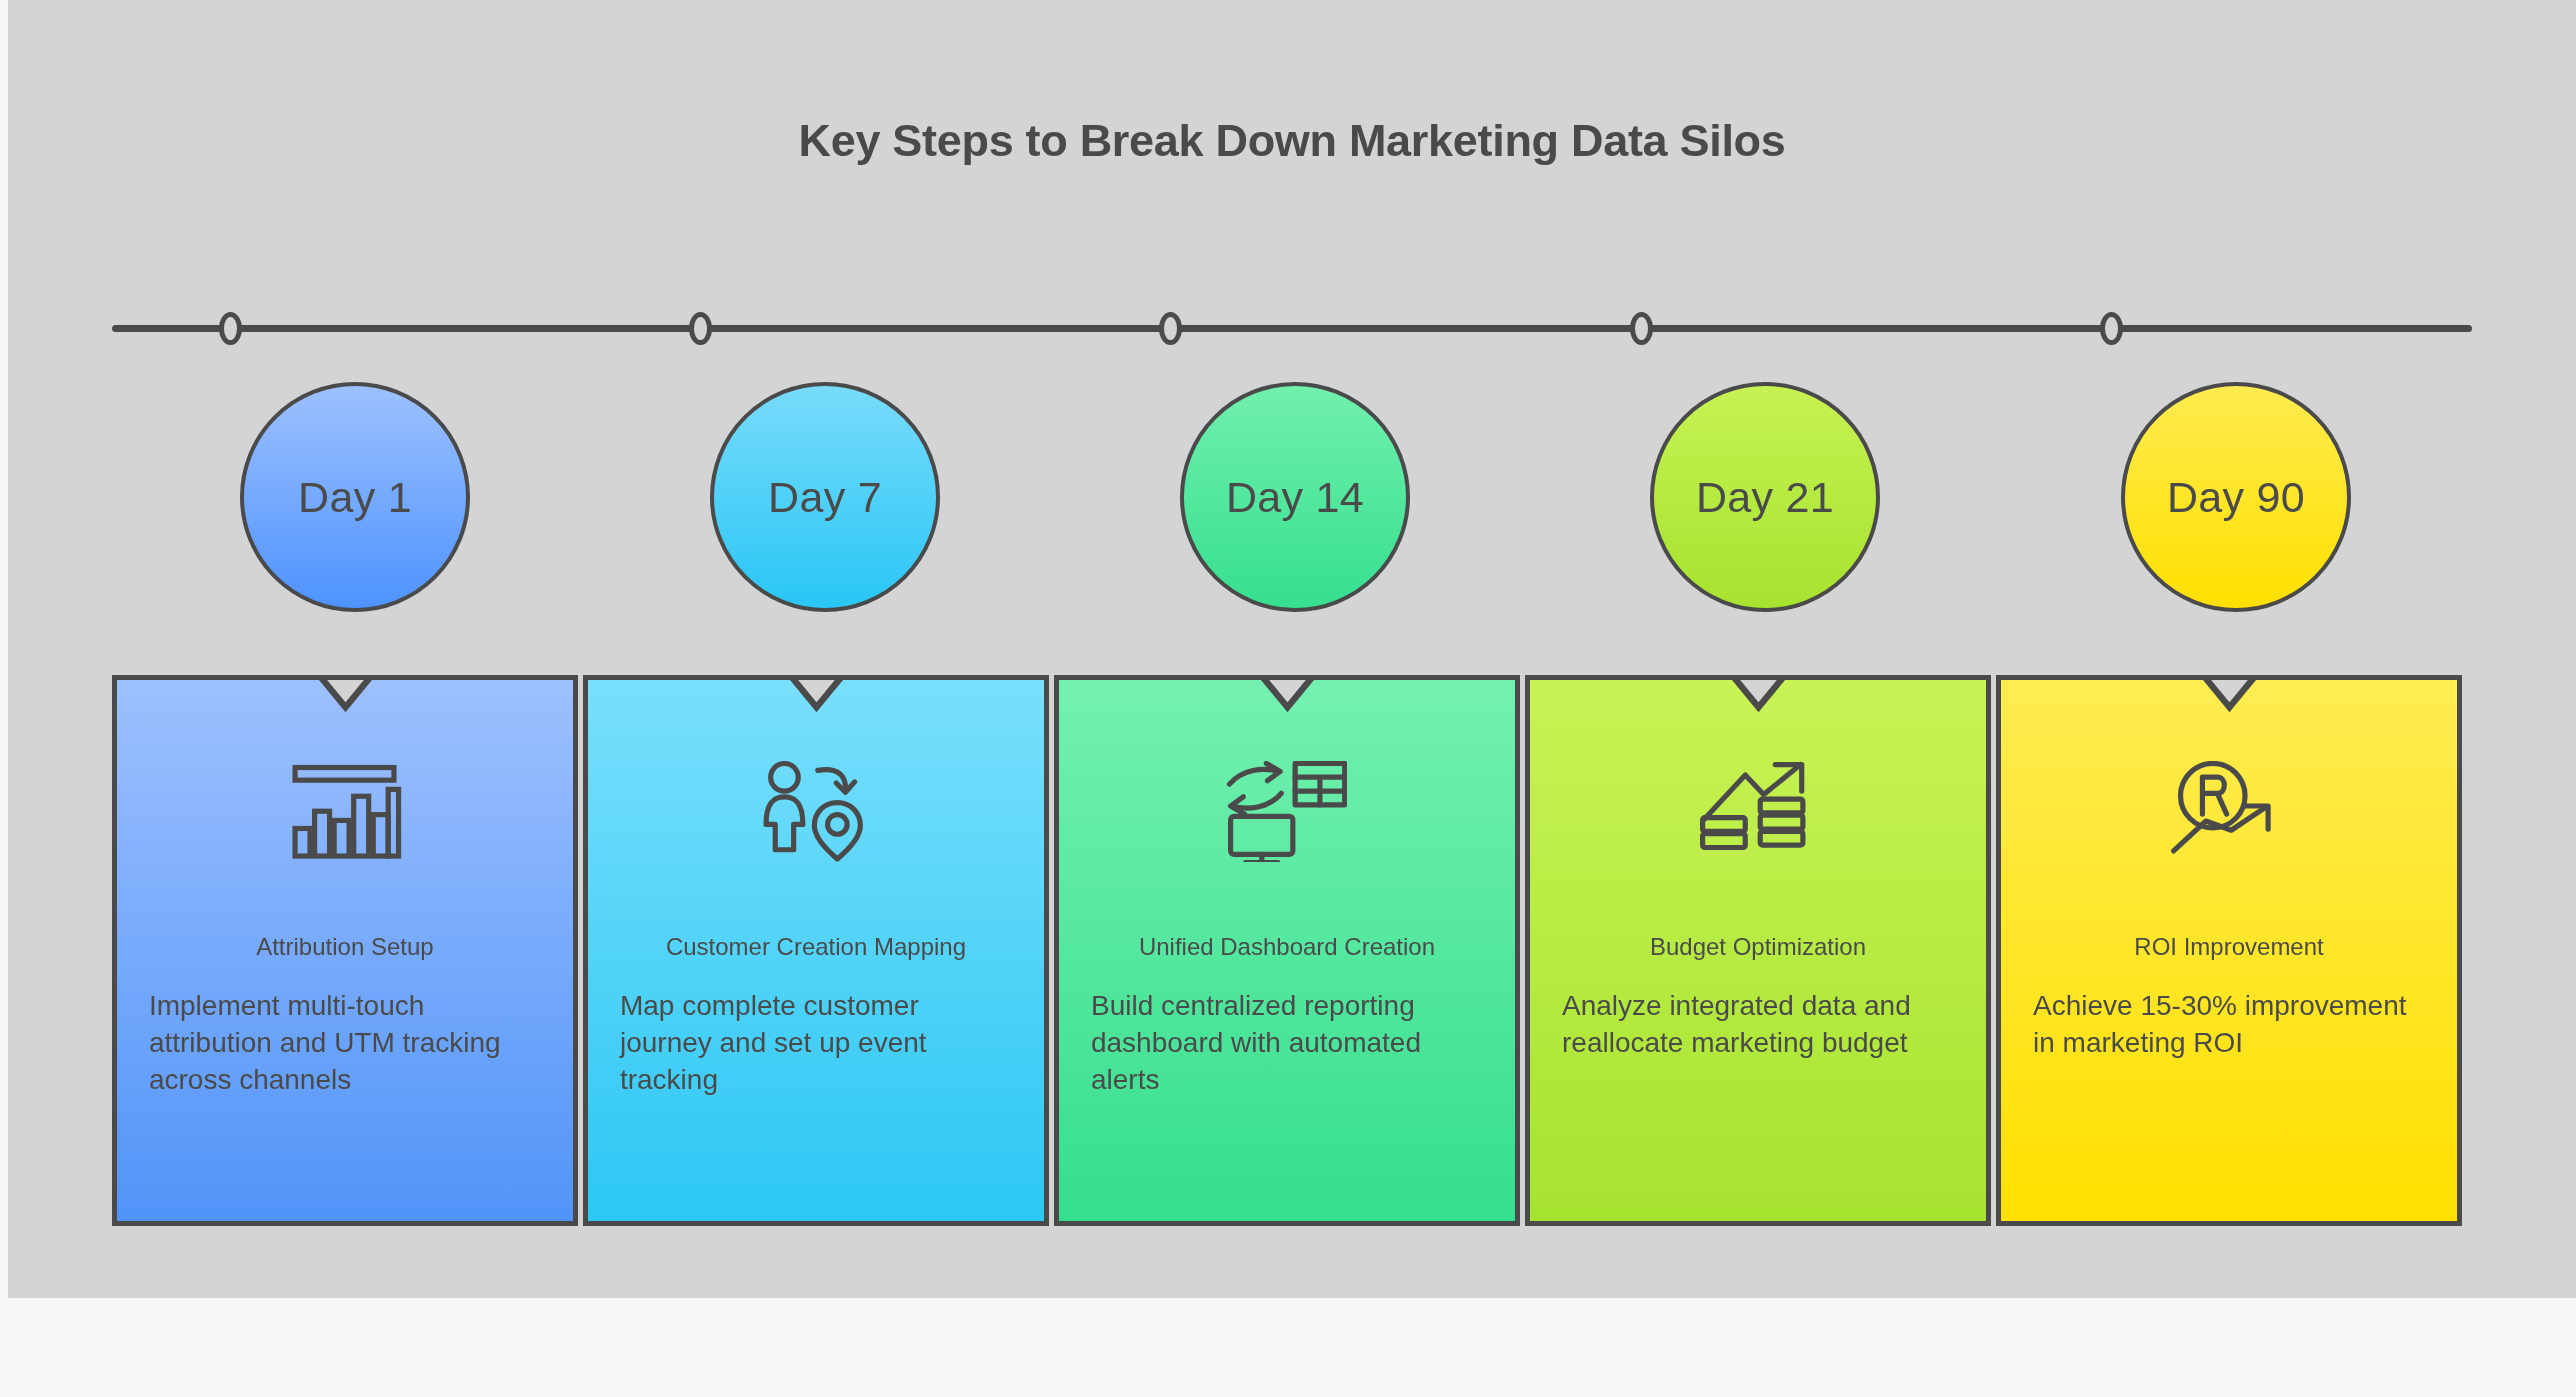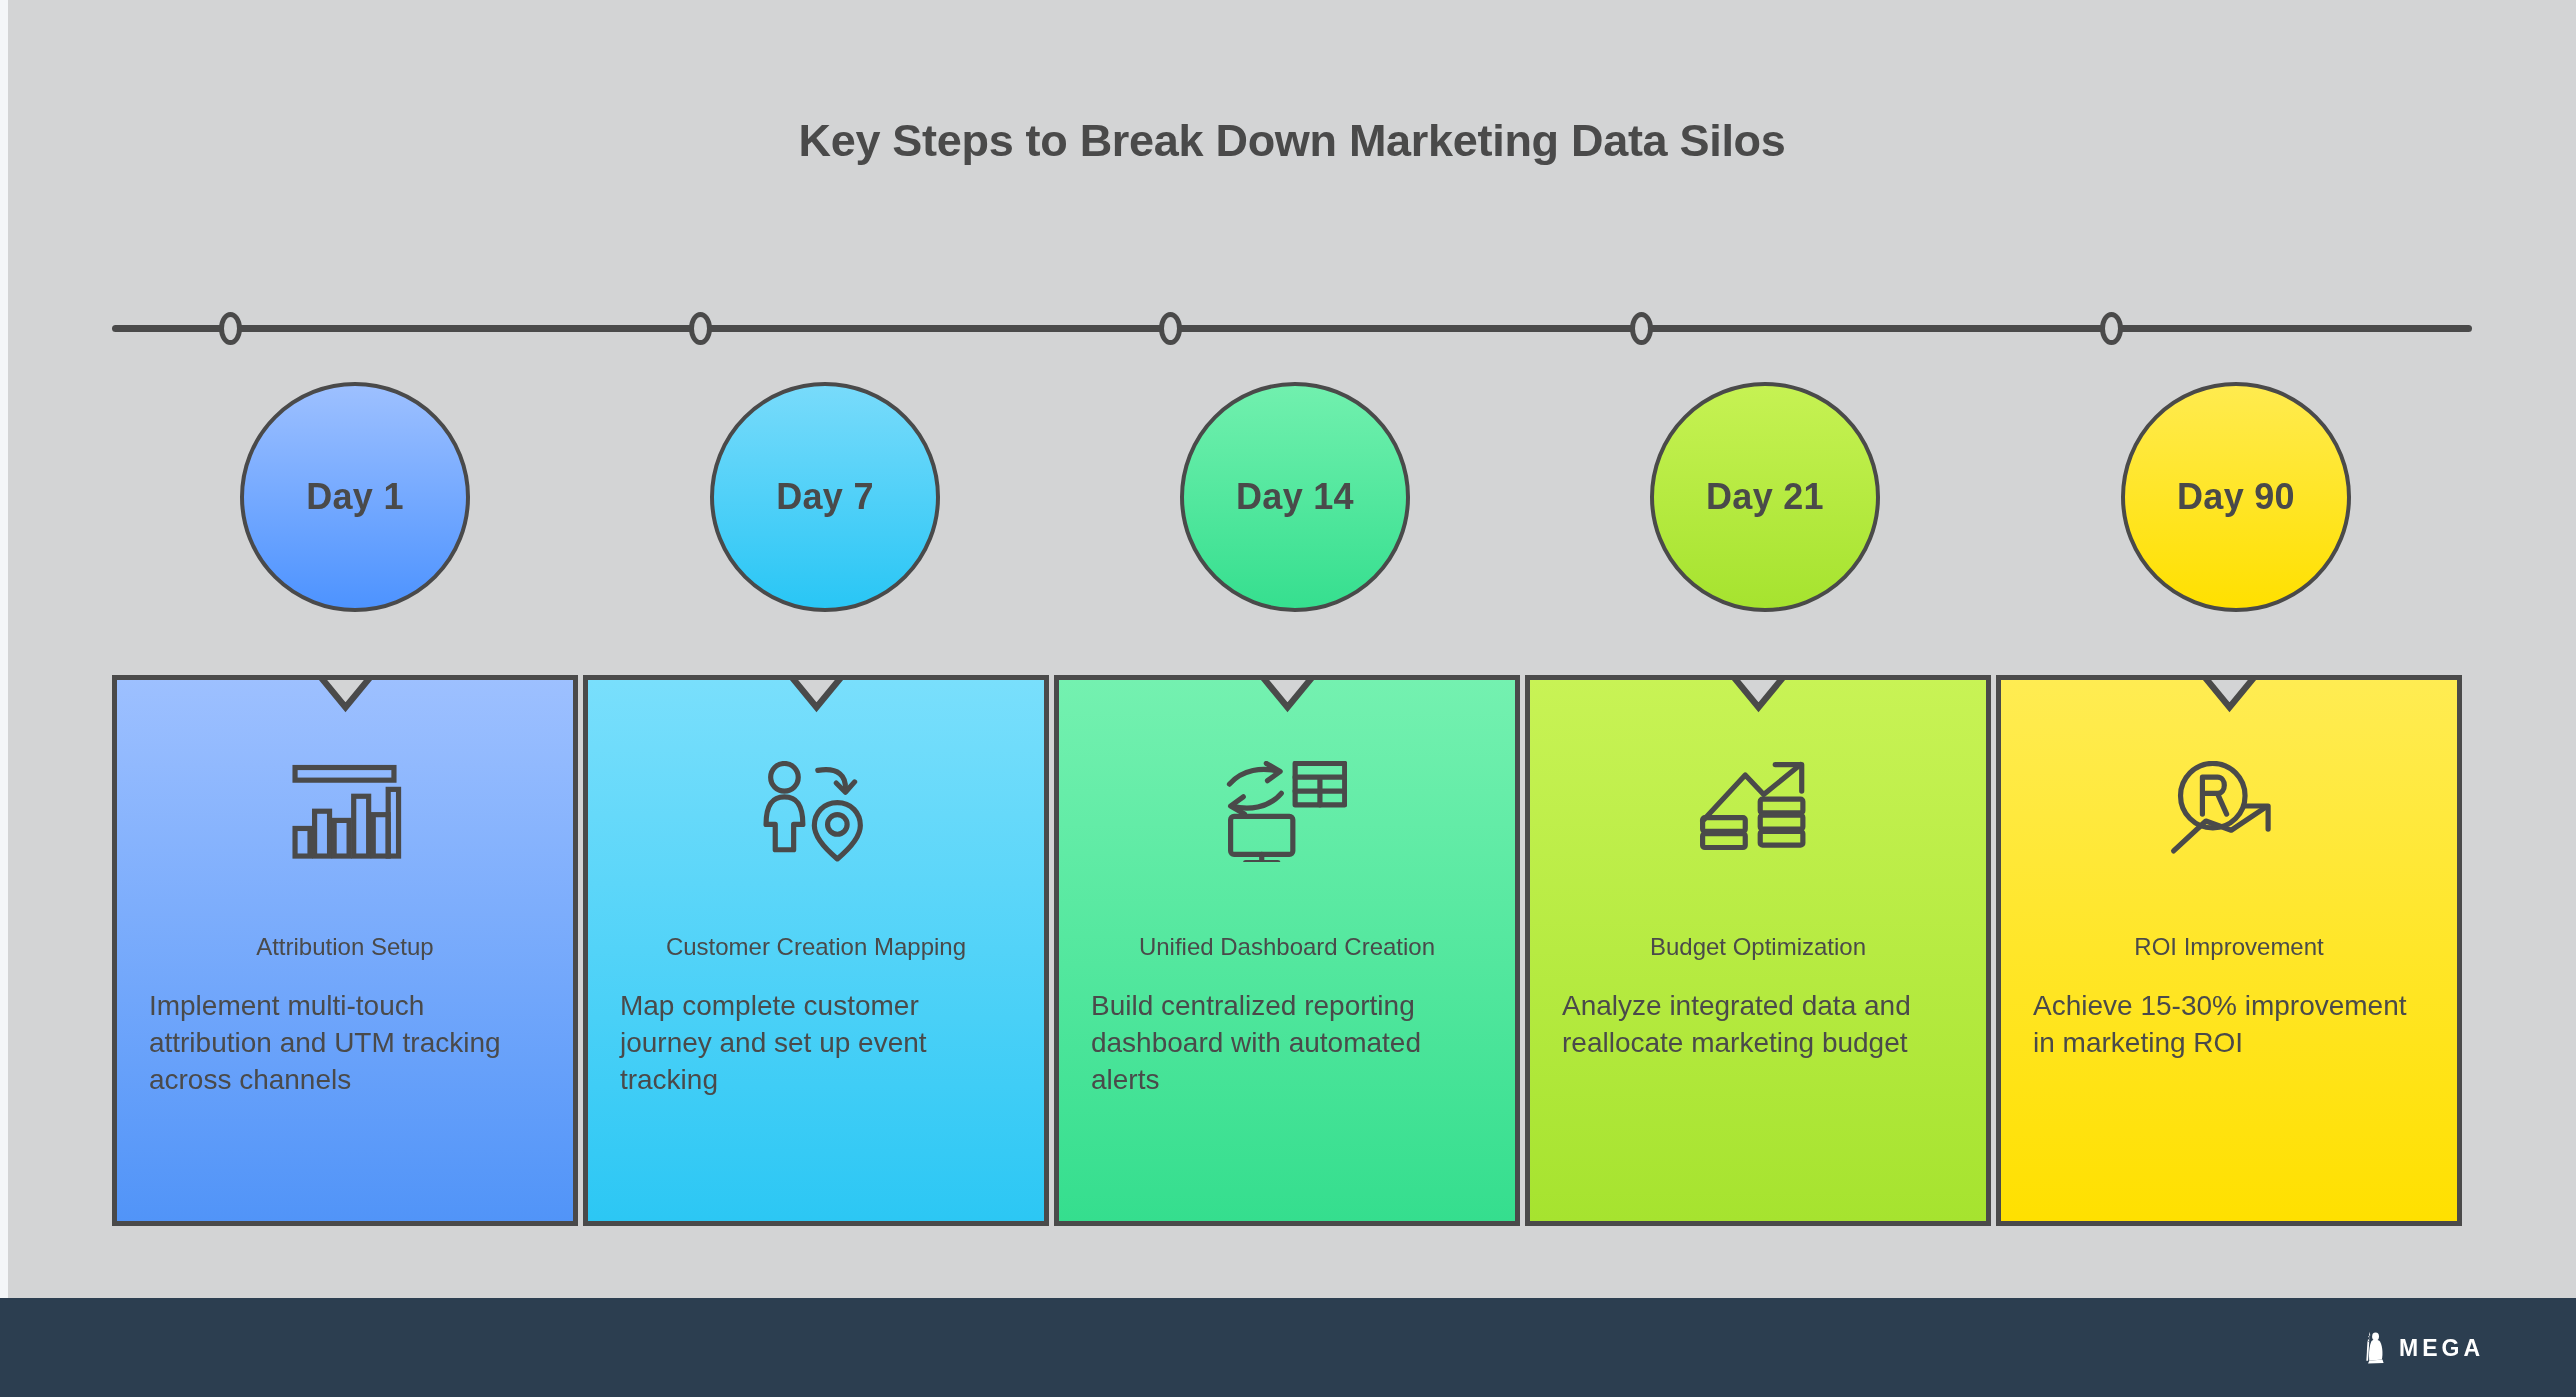--- a/index.html
+++ b/index.html
@@ -83,22 +83,22 @@
     width: 230px;
     height: 230px;
     margin-left: -115px;
     border-radius: 50%;
     border: 4px solid #4a4a4a;
     display: flex;
     align-items: center;
     justify-content: center;
   }
   .day-circle span {
-    font-size: 36px;
-    font-weight: bold;
+    font-size: 43px;
+    font-weight: normal;
     color: #4a4a4a;
     letter-spacing: 0.3px;
   }
 
   
   #cards {
     position: absolute;
     left: 104px;
     top: 675px;
     width: 2350px;
@@ -330,29 +330,15 @@
             </g>
           </svg>
         </div>
         <div class="card-title">ROI Improvement</div>
         <div class="card-desc">Achieve 15-30% improvement in marketing ROI</div>
       </div>
 
     </div>
   </div>
 
-  <div id="footer">
-    <div id="brand">
-      <svg id="brand-mark" viewBox="0 0 46 60" aria-hidden="true">
-        <g fill="#ffffff">
-          <path d="M16 2 L18 8 L14 10 L17 14 L13 16 L16 20 Z"></path>
-          <ellipse cx="27" cy="10" rx="6" ry="7"></ellipse>
-          <path d="M20 18 C23 15 32 15 35 19 C39 26 40 40 38 50 L16 52 C15 40 16 26 20 18 Z"></path>
-          <path d="M16 52 L39 50 L41 56 L14 57 Z"></path>
-          <path d="M13 18 L16 20 L14 52 L11 52 Z"></path>
-        </g>
-      </svg>
-      <span id="brand-text">MEGA</span>
-    </div>
-  </div>
 
 </div>
 
 
 </body></html>

